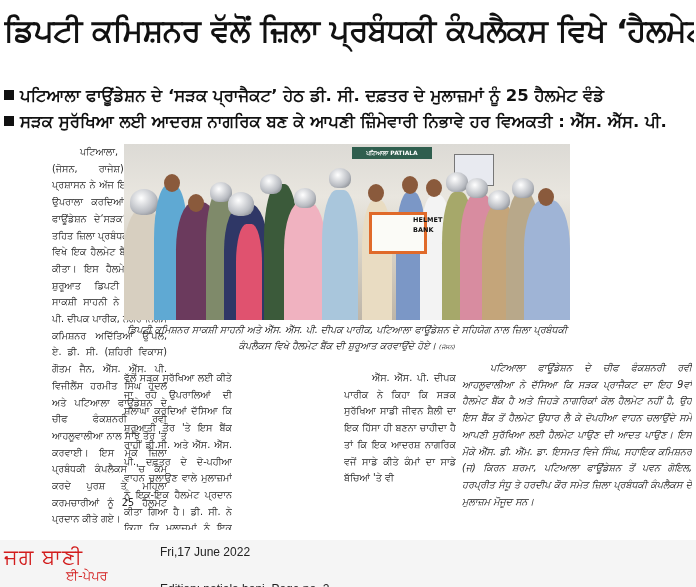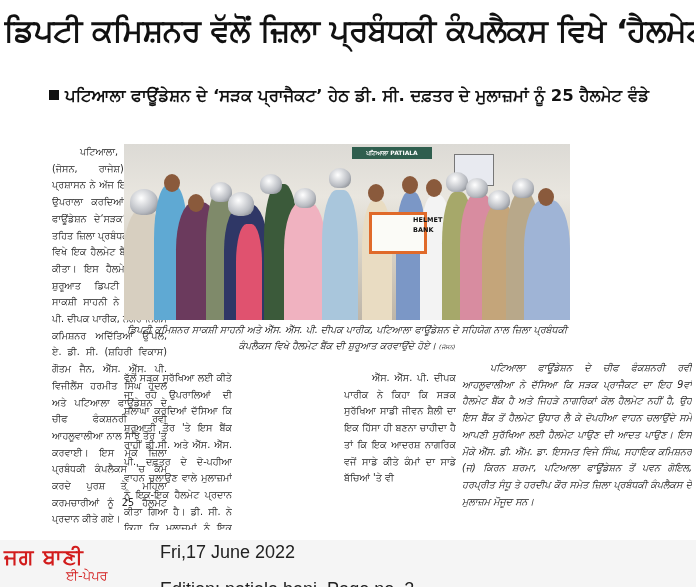--- a/index.html
+++ b/index.html
@@ -10,21 +10,21 @@
 
   .headline {
     position: absolute; left: 4px; top: 2px; width: 690px; height: 58px;
     font-family: "DejaVu Sans", sans-serif; font-weight: bold;
     font-size: 31px; line-height: 56px; letter-spacing: -0.5px;
     white-space: nowrap; overflow: hidden; color: #111;
   }
   .subhead {
     position: absolute; left: 4px; width: 690px; height: 24px;
     font-weight: bold; font-size: 16.5px; line-height: 24px;
-    white-space: nowrap; overflow: hidden; color: #111; text-align: center;
+    white-space: nowrap; overflow: hidden; color: #111;
   }
   .subhead .bullet {
     display: inline-block; width: 10px; height: 10px; background: #111;
     margin-right: 6px; vertical-align: 1px;
   }
   .sub1 { top: 84px; }
   .sub2 { top: 110px; }
 
   .col {
     position: absolute; font-size: 9.6px; line-height: 16.7px; color: #222;
@@ -74,40 +74,43 @@
     font-style: italic; font-size: 9.6px; line-height: 16px; color: #222;
     text-align: center;
   }
   .caption .credit { font-size: 6px; }
 
   .footer {
     position: absolute; left: 0; top: 540px; width: 696px; height: 47px; background: #f5f5f5;
   }
   .logo-main {
     position: absolute; left: 4px; top: 6px; font-family: "DejaVu Serif", serif;
-    font-weight: bold; font-size: 21px; color: #d21c1c; line-height: 22px; letter-spacing: 1px;
+    font-weight: normal; font-size: 21px; color: #d21c1c; line-height: 22px; letter-spacing: 1px;
   }
   .logo-sub {
     position: absolute; left: 66px; top: 28px; font-size: 13px; color: #d21c1c; line-height: 15px;
   }
   .ftext {
     position: absolute; left: 160px; font-family: "Liberation Sans", sans-serif;
-    font-size: 18px; color: #222; line-height: 16px;
+    font-size: 12px; color: #222; line-height: 16px;
   }
   .fdate { top: 4px; }
   .fedition { top: 22px; margin-top: 19px; }
 </style>
 </head>
 <body>
 
 <div class="clip">
   <div class="headline">ਡਿਪਟੀ ਕਮਿਸ਼ਨਰ ਵੱਲੋਂ ਜ਼ਿਲਾ ਪ੍ਰਬੰਧਕੀ ਕੰਪਲੈਕਸ ਵਿਖੇ ‘ਹੈਲਮੇਟ ਬੈਂਕ’ ਦੀ ਸ਼ੁਰੂਆਤ</div>
 
   <div class="subhead sub1">
     <span class="bullet"></span><span>ਪਟਿਆਲਾ ਫਾਊਂਡੇਸ਼ਨ ਦੇ ‘ਸੜਕ ਪ੍ਰਾਜੈਕਟ’ ਹੇਠ ਡੀ. ਸੀ. ਦਫ਼ਤਰ ਦੇ ਮੁਲਾਜ਼ਮਾਂ ਨੂੰ 25 ਹੈਲਮੇਟ ਵੰਡੇ</span>
+  </div>
+  <div class="subhead sub2">
+    <span class="bullet"></span><span>ਸੜਕ ਸੁਰੱਖਿਆ ਲਈ ਆਦਰਸ਼ ਨਾਗਰਿਕ ਬਣ ਕੇ ਆਪਣੀ ਜ਼ਿੰਮੇਵਾਰੀ ਨਿਭਾਵੇ ਹਰ ਵਿਅਕਤੀ : ਐੱਸ. ਐੱਸ. ਪੀ.</span>
   </div>
 
   <div class="col col1">
     <p>ਪਟਿਆਲਾ, 16 ਜੂਨ (ਜੋਸਨ, ਰਾਜੇਸ਼)- ਜ਼ਿਲਾ ਪ੍ਰਸ਼ਾਸਨ ਨੇ ਅੱਜ ਇਕ ਨਿਵੇਕਲਾ ਉਪਰਾਲਾ ਕਰਦਿਆਂ ਪਟਿਆਲਾ ਫਾਊਂਡੇਸ਼ਨ ਦੇ‘ਸੜਕ’ ਪ੍ਰਾਜੈਕਟ ਤਹਿਤ ਜ਼ਿਲਾ ਪ੍ਰਬੰਧਕੀ ਕੰਪਲੈਕਸ ਵਿਖੇ ਇਕ ਹੈਲਮੇਟ ਬੈਂਕ ਸਥਾਪਿਤ ਕੀਤਾ। ਇਸ ਹੈਲਮੇਟ ਬੈਂਕ ਦੀ ਸ਼ੁਰੂਆਤ ਡਿਪਟੀ ਕਮਿਸ਼ਨਰ ਸਾਕਸ਼ੀ ਸਾਹਨੀ ਨੇ ਐੱਸ. ਐੱਸ. ਪੀ. ਦੀਪਕ ਪਾਰੀਕ, ਨਗਰ ਨਿਗਮ ਕਮਿਸ਼ਨਰ ਅਦਿੱਤਿਆ ਉੱਪਲ, ਏ. ਡੀ. ਸੀ. (ਸ਼ਹਿਰੀ ਵਿਕਾਸ) ਗੌਤਮ ਜੈਨ, ਐੱਸ. ਐੱਸ. ਪੀ. ਵਿਜੀਲੈਂਸ ਹਰਮੀਤ ਸਿੰਘ ਹੁੰਦਲ ਅਤੇ ਪਟਿਆਲਾ ਫਾਊਂਡੇਸ਼ਨ ਦੇ ਚੀਫ ਫੰਕਸ਼ਨਰੀ ਰਵੀ ਆਹਲੂਵਾਲੀਆ ਨਾਲ ਸਾਂਝੇ ਤੌਰ 'ਤੇ ਕਰਵਾਈ। ਇਸ ਮੌਕੇ ਜ਼ਿਲਾ ਪ੍ਰਬੰਧਕੀ ਕੰਪਲੈਕਸ 'ਚ ਕੰਮ ਕਰਦੇ ਪੁਰਸ਼ ਤੇ ਮਹਿਲਾ ਕਰਮਚਾਰੀਆਂ ਨੂੰ 25 ਹੈਲਮੇਟ ਪ੍ਰਦਾਨ ਕੀਤੇ ਗਏ।</p>
 
   </div>
 
   <div class="photo">
     <div class="wall-sign">ਪਟਿਆਲਾ  PATIALA</div>
     <div class="map"></div>

